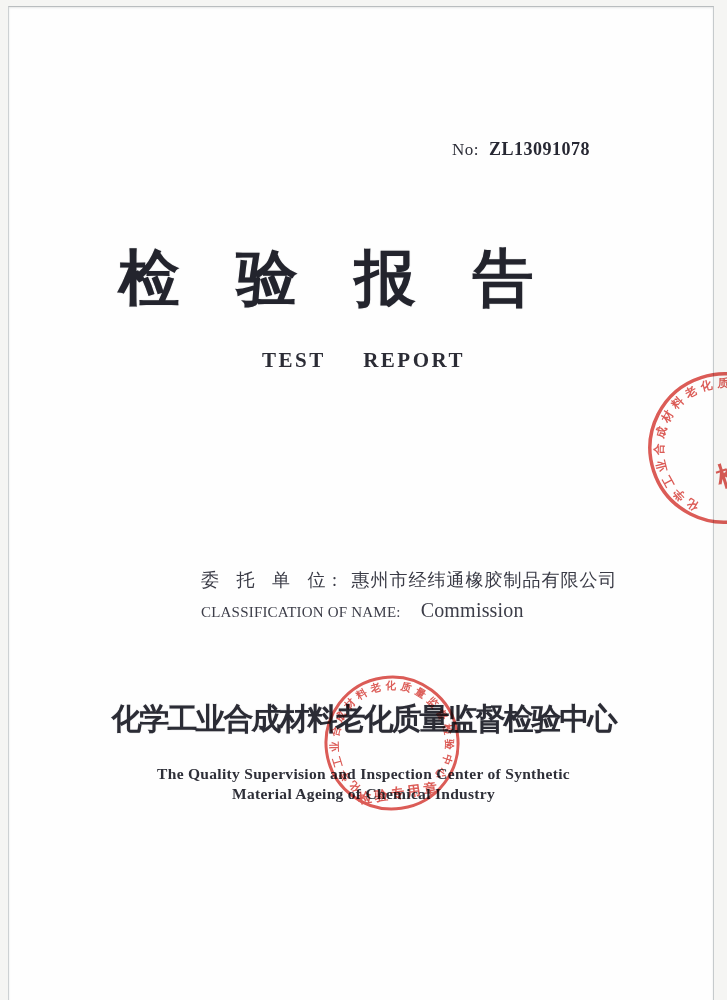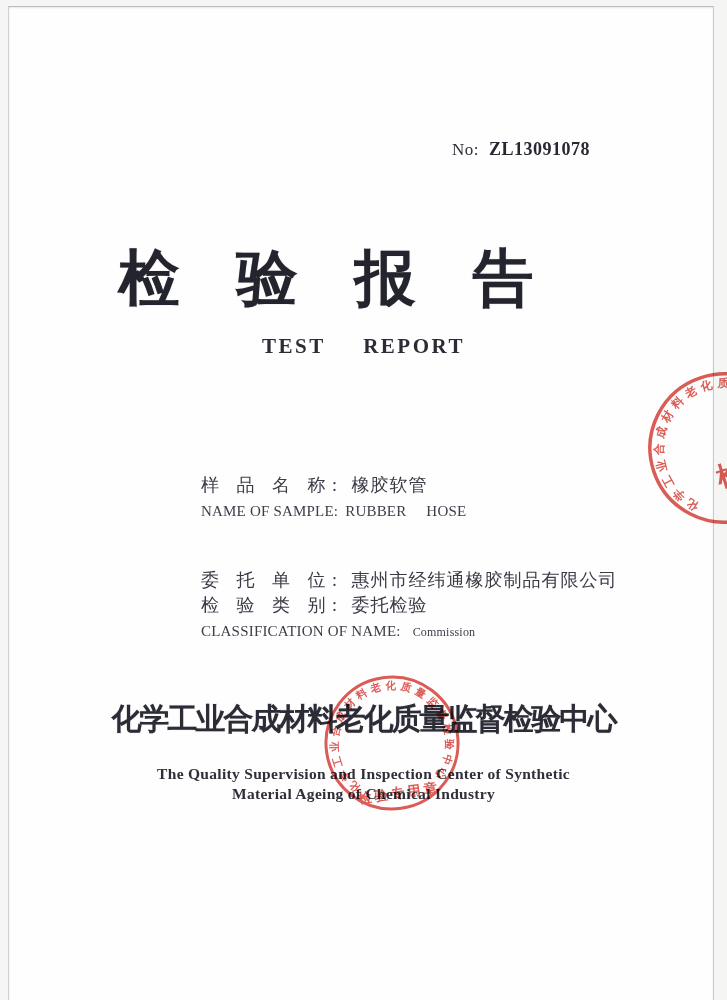--- a/index.html
+++ b/index.html
@@ -28,36 +28,36 @@
   }
   .report-no .num{font-weight:bold;font-size:18px;margin-left:10px;color:#272833;}
   
   .title-cn{
     position:absolute;left:0;top:238px;width:652px;z-index:2;
     text-align:center;font-size:61px;font-weight:bold;color:#23242d;
     letter-spacing:57px;padding-left:57px;box-sizing:border-box;white-space:nowrap;
     text-shadow:0 0 1px rgba(35,36,45,.35);
   }
   .title-en{
-    position:absolute;left:0;top:334px;width:727px;z-index:2;
+    position:absolute;left:0;top:348px;width:727px;z-index:2;
     text-align:center;font-size:21px;font-weight:bold;color:#2b2c35;
     letter-spacing:2.5px;word-spacing:30px;white-space:nowrap;
   }
   
   .field-row{position:absolute;left:201px;z-index:2;white-space:nowrap;}
   .row-0{top:473px;}
   .row-1{top:568px;}
   .row-2{top:593px;}
   .cn-line{font-size:18px;color:#3a3b46;letter-spacing:.5px;}
   .cn-label{letter-spacing:6.5px;}
   .cn-value{margin-left:8px;letter-spacing:1px;}
   .en-line{font-size:15px;color:#3c3d48;margin-top:6px;letter-spacing:.2px;}
   .en-value{margin-left:7px;}
   .row-0 .en-value{word-spacing:16px;}
-  .row-2 .en-value{font-size:12px;margin-left:12px;}
+  .row-2 .en-value{font-size:20px;margin-left:20px;}
   
   .org-cn{
     position:absolute;left:0;top:699px;width:727px;z-index:2;
     text-align:center;font-size:30px;font-weight:bold;color:#2b2c35;
     letter-spacing:-2px;white-space:nowrap;
     text-shadow:0 0 1px rgba(40,41,52,.3);
   }
   .org-en{
     position:absolute;left:0;width:727px;z-index:2;
     text-align:center;font-size:15.5px;font-weight:bold;color:#2e2f38;
@@ -77,39 +77,28 @@
 <div class="page">
   <div class="paper"></div>
 
   <div class="report-no">
     <span>No:</span><span class="num">ZL13091078</span>
   </div>
 
   <div class="title-cn txt">检验报告</div>
   <div class="title-en txt">TEST REPORT</div>
 
-  <div class="field-row row-0">
-    <div class="cn-line">
-      <span class="cn-label">样 品 名 称:</span><span class="cn-value">橡胶软管</span>
-    </div>
-    <div class="en-line">
-      <span>NAME OF SAMPLE:</span><span class="en-value">RUBBER HOSE</span>
-    </div>
-  </div>
 
   <div class="field-row row-1">
     <div class="cn-line">
       <span class="cn-label">委 托 单 位:</span><span class="cn-value">惠州市经纬通橡胶制品有限公司</span>
     </div>
   </div>
 
   <div class="field-row row-2">
-    <div class="cn-line">
-      <span class="cn-label">检 验 类 别:</span><span class="cn-value">委托检验</span>
-    </div>
     <div class="en-line">
       <span>CLASSIFICATION OF NAME:</span><span class="en-value">Commission</span>
     </div>
   </div>
 
   <div class="org-cn">化学工业合成材料老化质量监督检验中心</div>
   <div class="org-en org-en-1">The Quality Supervision and Inspection Center of Synthetic</div>
   <div class="org-en org-en-2">Material Ageing of Chemical Industry</div>
 
   <svg class="stamp stamp-bottom" width="142" height="142" viewBox="0 0 142 142">

